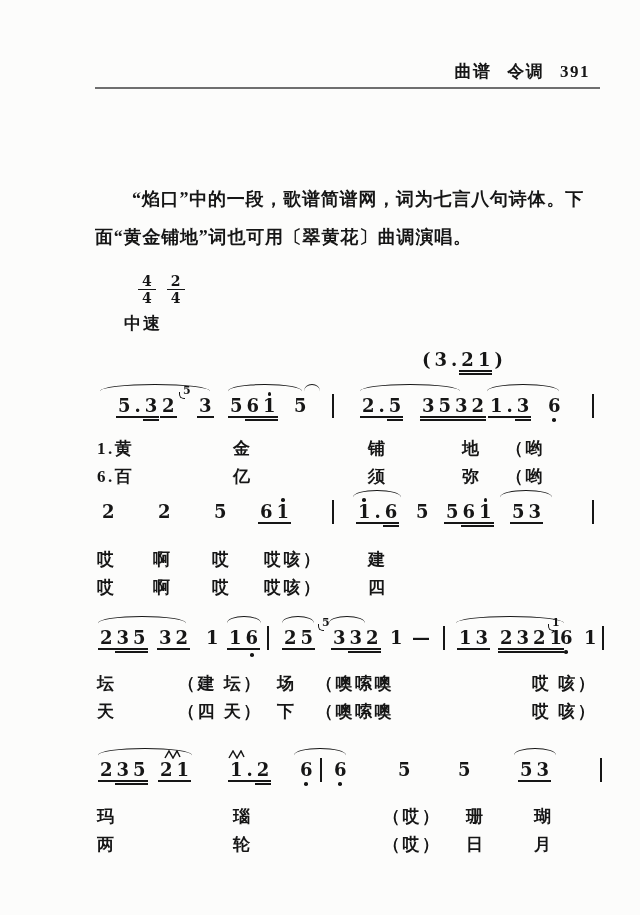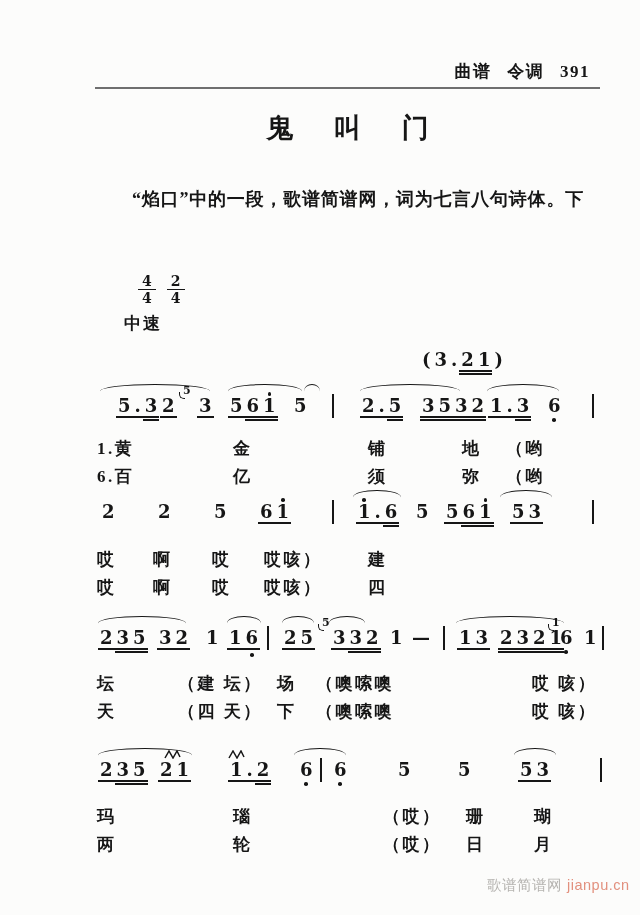--- a/index.html
+++ b/index.html
@@ -42,23 +42,23 @@
              font-family:"Liberation Sans",sans-serif;}
   .wm-site{color:#b5b3b0;}
   .wm-domain{color:#e2907e;margin-left:5px;}
 </style>
 </head>
 <body>
 
 <div class="page">
   <div class="hdr">曲谱 令调 391</div>
   <div class="hdr-rule"></div>
-  <div class="title">鬼 叫 门</div>
   <div class="intro">
     <div class="l1">“焰口”中的一段，歌谱简谱网，词为七言八句诗体。下</div>
+    <div class="l2">面“黄金铺地”词也可用〔翠黄花〕曲调演唱。</div>
   </div>
   <div class="ts-wrap" id="timesig">
       <div class="ts">
         <span class="num">4</span>
         <span class="den">4</span>
       </div>
       <div class="ts">
         <span class="num">2</span>
         <span class="den">4</span>
       </div>
@@ -198,16 +198,13 @@
         <span class="lyr-cell" style="left: 534px;">瑚</span>
       </div>
       <div class="lyric-row" style="top: 833px;">
         <span class="lyr-cell" style="left: 97px;">两</span>
         <span class="lyr-cell" style="left: 233px;">轮</span>
         <span class="lyr-cell" style="left: 383px;">（哎）</span>
         <span class="lyr-cell" style="left: 466px;">日</span>
         <span class="lyr-cell" style="left: 534px;">月</span>
       </div>
     </div>
-  <div class="watermark">
-    <span class="wm-site">歌谱简谱网</span><span class="wm-domain">jianpu.cn</span>
-  </div>
 </div>
 
 </body></html>

